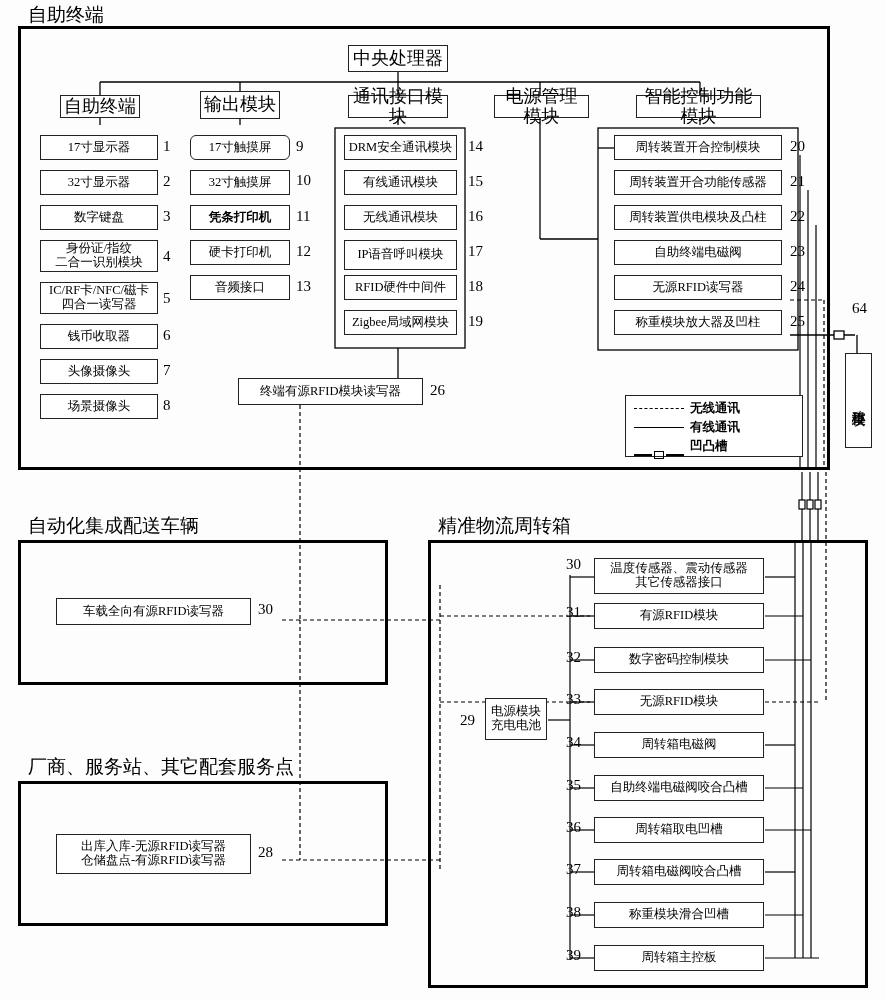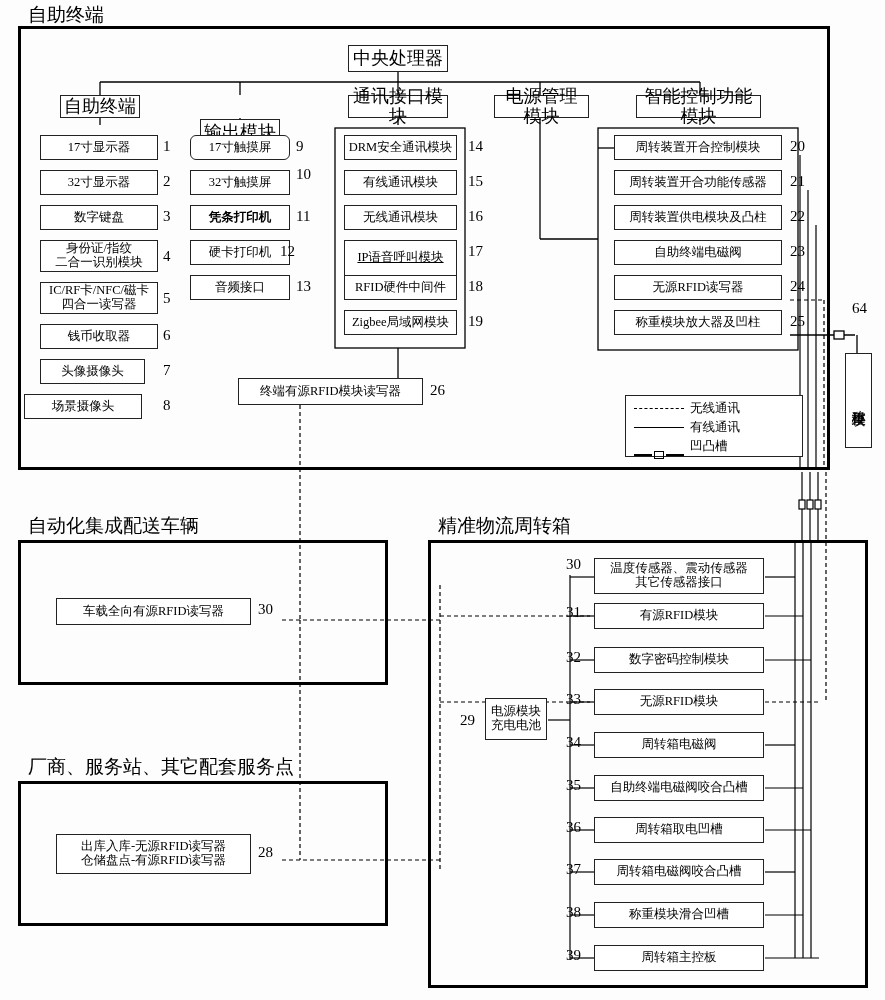--- a/index.html
+++ b/index.html
@@ -56,21 +56,21 @@
   }
   .vtext {
     writing-mode: vertical-rl;
     text-orientation: upright;
     font-size: 14px;
     letter-spacing: 1px;
   }
   .legend-row {
     position: absolute;
     font-size: 12.5px;
-    display: flex; align-items: center; gap:6px;
+    display: flex; align-items: center; gap:6px;font-weight:bold;
   }
   .legend-line {
     width: 50px; border-top: 1.5px solid #000;
   }
   .legend-dash {
     width: 50px; border-top: 1.5px dashed #000;
   }
   .legend-slot {
     width: 50px; height:0; position: relative;
   }
@@ -171,62 +171,62 @@
   <line x1="765" y1="915" x2="803" y2="915" stroke="#000" stroke-width="1.2"></line>
   <line x1="765" y1="958" x2="819" y2="958" stroke="#000" stroke-width="1.2"></line>
 </svg>
 
 <div class="section-title" style="left:24px; top:2px;">自助终端</div>
 <div class="section-border" style="left:18px; top:26px; width:812px; height:444px;"></div>
 
 <div class="box box-med" style="left:348px; top:45px; width:100px; height:27px;">中央处理器</div>
 
 <div class="box box-med" style="left:60px; top:95px; width:80px; height:23px;">自助终端</div>
-<div class="box box-med" style="left:200px; top:91px; width:80px; height:28px;margin-top:28px;">输出模块</div>
+<div class="box box-med" style="left:200px; top:91px; width:80px; height:28px;">输出模块</div>
 <div class="box box-med" style="left:348px; top:95px; width:100px; height:23px;">通讯接口模块</div>
 <div class="box box-med" style="left:494px; top:95px; width:95px; height:23px;">电源管理模块</div>
 <div class="box box-med" style="left:636px; top:95px; width:125px; height:23px;">智能控制功能模块</div>
 
 <div class="box box-small" style="left:40px; top:135px; width:118px; height:25px;">17寸显示器</div>
 <div class="num" style="left:163px; top:138px;">1</div>
 <div class="box box-small" style="left:40px; top:170px; width:118px; height:25px;">32寸显示器</div>
 <div class="num" style="left:163px; top:173px;">2</div>
 <div class="box box-small" style="left:40px; top:205px; width:118px; height:25px;">数字键盘</div>
 <div class="num" style="left:163px; top:208px;">3</div>
 <div class="box box-small" style="left:40px; top:240px; width:118px; height:32px; white-space:pre-line;">身份证/指纹
 二合一识别模块</div>
 <div class="num" style="left:163px; top:248px;">4</div>
 <div class="box box-small" style="left:40px; top:282px; width:118px; height:32px; white-space:pre-line;">IC/RF卡/NFC/磁卡
 四合一读写器</div>
 <div class="num" style="left:163px; top:290px;">5</div>
 <div class="box box-small" style="left:40px; top:324px; width:118px; height:25px;">钱币收取器</div>
 <div class="num" style="left:163px; top:327px;">6</div>
-<div class="box box-small" style="left:40px; top:359px; width:105px; height:25px;">头像摄像头</div>
+<div class="box box-small" style="left:40px; top:359px; width:118px; height:25px;">头像摄像头</div>
 <div class="num" style="left:163px; top:362px;">7</div>
-<div class="box box-small" style="left:24px; top:394px; width:118px; height:25px;">场景摄像头</div>
+<div class="box box-small" style="left:40px; top:394px; width:118px; height:25px;">场景摄像头</div>
 <div class="num" style="left:163px; top:397px;">8</div>
 
 <div class="box box-small" style="left:190px; top:135px; width:100px; height:25px;border-radius:6px;">17寸触摸屏</div>
 <div class="num" style="left:296px; top:138px;">9</div>
 <div class="box box-small" style="left:190px; top:170px; width:100px; height:25px;">32寸触摸屏</div>
-<div class="num" style="left:296px; top:166px;">10</div>
+<div class="num" style="left:296px; top:172px;">10</div>
 <div class="box box-small" style="left:190px; top:205px; width:100px; height:25px;font-weight:bold;">凭条打印机</div>
 <div class="num" style="left:296px; top:208px;">11</div>
 <div class="box box-small" style="left:190px; top:240px; width:100px; height:25px;">硬卡打印机</div>
-<div class="num" style="left:280px; top:243px;text-align:center;">12</div>
+<div class="num" style="left:296px; top:243px;text-align:center;">12</div>
 <div class="box box-small" style="left:190px; top:275px; width:100px; height:25px;">音频接口</div>
 <div class="num" style="left:296px; top:278px;">13</div>
 
 <div class="box box-small" style="left:344px; top:135px; width:113px; height:25px;">DRM安全通讯模块</div>
 <div class="num" style="left:468px; top:138px;">14</div>
 <div class="box box-small" style="left:344px; top:170px; width:113px; height:25px;">有线通讯模块</div>
 <div class="num" style="left:468px; top:173px;">15</div>
 <div class="box box-small" style="left:344px; top:205px; width:113px; height:25px;">无线通讯模块</div>
 <div class="num" style="left:468px; top:208px;">16</div>
-<div class="box box-small" style="left:344px; top:240px; width:113px; height:36px;text-decoration:underline;">IP语音呼叫模块</div>
+<div class="box box-small" style="left:344px; top:240px; width:113px; height:30px;">IP语音呼叫模块</div>
 <div class="num" style="left:468px; top:243px;">17</div>
 <div class="box box-small" style="left:344px; top:275px; width:113px; height:25px;">RFID硬件中间件</div>
 <div class="num" style="left:468px; top:278px;">18</div>
 <div class="box box-small" style="left:344px; top:310px; width:113px; height:25px;">Zigbee局域网模块</div>
 <div class="num" style="left:468px; top:313px;">19</div>
 
 <div class="box box-small" style="left:614px; top:135px; width:168px; height:25px;">周转装置开合控制模块</div>
 <div class="num" style="left:790px; top:138px;">20</div>
 <div class="box box-small" style="left:614px; top:170px; width:168px; height:25px;">周转装置开合功能传感器</div>
 <div class="num" style="left:790px; top:173px;">21</div>

